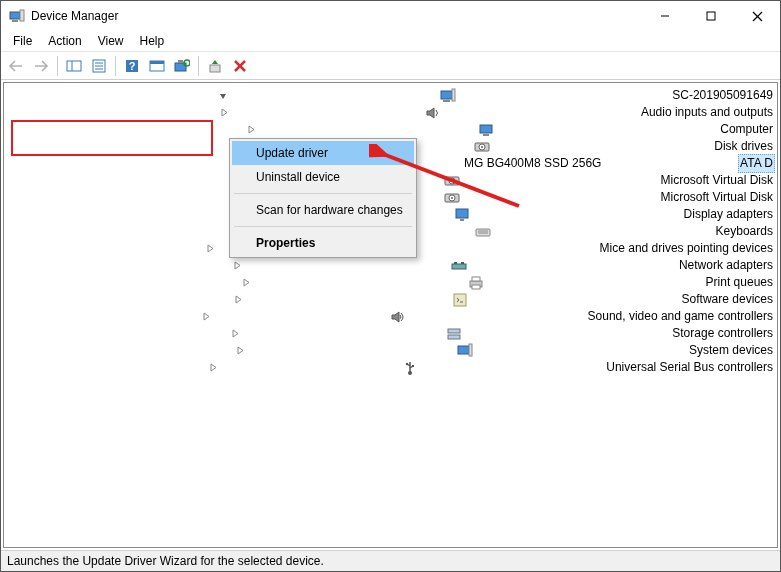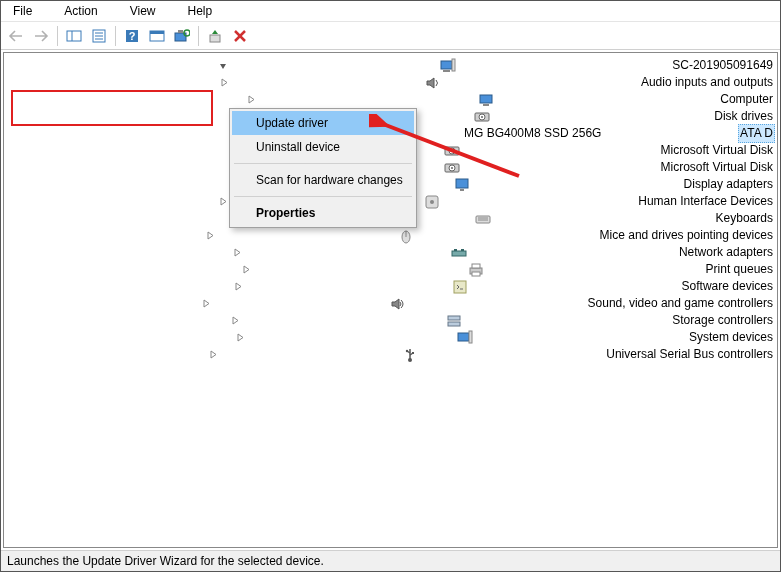--- a/index.html
+++ b/index.html
@@ -5,21 +5,21 @@
   * { box-sizing: border-box; }
   html, body { margin: 0; padding: 0; font-family: "Segoe UI", Tahoma, sans-serif; font-size: 12px; color: #000; }
   .window { width: 781px; height: 572px; border: 1px solid #555; background: #fff; position: relative; display: flex; flex-direction: column; }
   
   .titlebar { height: 30px; display: flex; align-items: center; padding: 0 0 0 8px; background: #fff; position: relative; }
   .titlebar .app-icon { width: 16px; height: 16px; margin-right: 6px; display: flex; align-items: center; justify-content: center; }
   .titlebar .title { font-size: 12px; flex: 0 0 auto; }
   .win-controls { margin-left: auto; display: flex; height: 100%; }
   .win-controls .btn { width: 46px; height: 30px; display: flex; align-items: center; justify-content: center; }
   
-  .menubar { height: 20px; display: flex; align-items: center; padding: 0 4px; gap: 16px; }
+  .menubar { height: 20px; display: flex; align-items: center; padding: 0 4px; gap: 0; }
   .menubar .mitem { padding: 1px 8px; cursor: default; }
   .menudiv { height: 1px; background: #e5e5e5; }
   
   .toolbar { height: 28px; display: flex; align-items: center; padding: 0 4px; gap: 3px; border-bottom: 1px solid #d0d0d0; }
   .toolbar .tbtn { width: 22px; height: 22px; display: flex; align-items: center; justify-content: center; cursor: default; border: 1px solid transparent; }
   .toolbar .sep { width: 1px; height: 20px; background: #ccc; margin: 0 2px; }
   
   .client { flex: 1 1 auto; position: relative; overflow: hidden; }
   .treewrap { position: absolute; inset: 2px; border: 1px solid #888; background: #fff; overflow: auto; }
   .tree { padding: 4px 2px; font-size: 12px; line-height: 17px; position: relative; }
@@ -40,20 +40,48 @@
   
   .statusbar { height: 21px; border-top: 1px solid #d0d0d0; background: #f0f0f0; display: flex; align-items: center; padding: 0 6px; font-size: 12px; }
   
   .arrow-annot { position: absolute; pointer-events: none; }
 </style>
 </head>
 <body>
 
 <div class="window">
 
+  <div class="titlebar">
+    <span class="app-icon">
+      <svg width="16" height="16" viewBox="0 0 16 16">
+          <rect x="1" y="4" width="10" height="7" fill="#4a90d9" stroke="#2a5a8a"></rect>
+          <rect x="11" y="2" width="4" height="11" fill="#ddd" stroke="#888"></rect>
+          <rect x="3" y="12" width="6" height="2" fill="#888"></rect>
+        </svg>
+    </span>
+    <span class="title">Device Manager</span>
+    <div class="win-controls">
+      <div class="btn">
+          <svg width="10" height="10">
+            <line x1="1" y1="5" x2="9" y2="5" stroke="#000" stroke-width="1"></line>
+          </svg>
+        </div>
+      <div class="btn">
+          <svg width="10" height="10">
+            <rect x="1" y="1" width="8" height="8" fill="none" stroke="#000" stroke-width="1"></rect>
+          </svg>
+        </div>
+      <div class="btn">
+          <svg width="11" height="11">
+            <line x1="1" y1="1" x2="10" y2="10" stroke="#000" stroke-width="1.2"></line>
+            <line x1="10" y1="1" x2="1" y2="10" stroke="#000" stroke-width="1.2"></line>
+          </svg>
+        </div>
+    </div>
+  </div>
 
   <div class="menubar">
     <span class="mitem">File</span>
     <span class="mitem">Action</span>
     <span class="mitem">View</span>
     <span class="mitem">Help</span>
   </div>
   <div class="menudiv"></div>
 
   <div class="toolbar">
@@ -226,35 +254,20 @@
                 <path d="M2 1 L7 4.5 L2 8 Z" fill="none" stroke="#888" stroke-width="1"></path>
               </svg>
             </span>
             <span class="nicon">
               <svg width="16" height="16" viewBox="0 0 16 16">
                 <rect x="2" y="2" width="12" height="9" fill="#4a90d9" stroke="#2a5a8a"></rect>
                 <rect x="6" y="12" width="4" height="2" fill="#888"></rect>
               </svg>
             </span>
             <span class="nlabel">Display adapters</span>
-          </div>
-          <div class="node">
-            <span class="spacer" style="width:18px"></span>
-            <span class="expander">
-              <svg width="9" height="9">
-                <path d="M2 1 L7 4.5 L2 8 Z" fill="none" stroke="#888" stroke-width="1"></path>
-              </svg>
-            </span>
-            <span class="nicon">
-              <svg width="16" height="16" viewBox="0 0 16 16">
-                <rect x="2" y="2" width="12" height="12" rx="2" fill="#ddd" stroke="#888"></rect>
-                <circle cx="8" cy="8" r="2" fill="#888"></circle>
-              </svg>
-            </span>
-            <span class="nlabel">Human Interface Devices</span>
           </div>
           <div class="node">
             <span class="spacer" style="width:18px"></span>
             <span class="expander">
               <svg width="9" height="9">
                 <path d="M2 1 L7 4.5 L2 8 Z" fill="none" stroke="#888" stroke-width="1"></path>
               </svg>
             </span>
             <span class="nicon">
               <svg width="16" height="16" viewBox="0 0 16 16">

